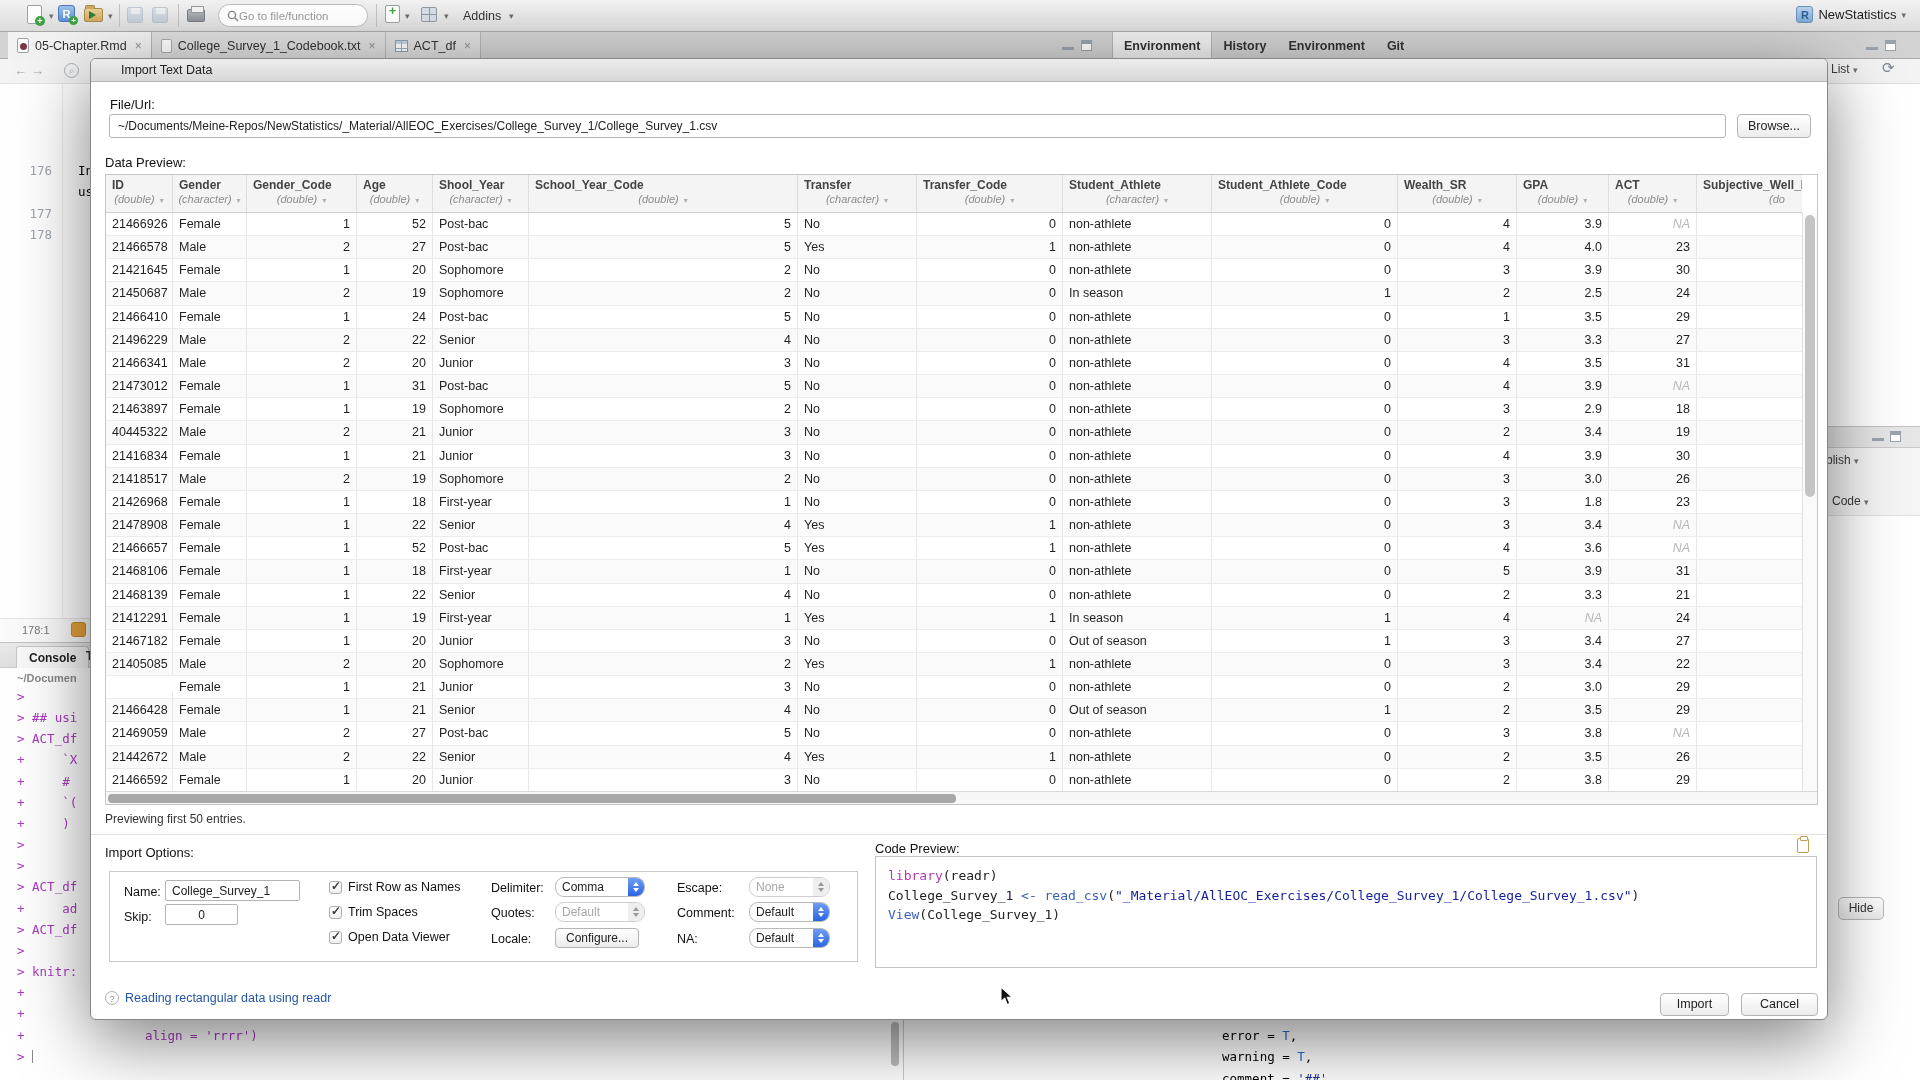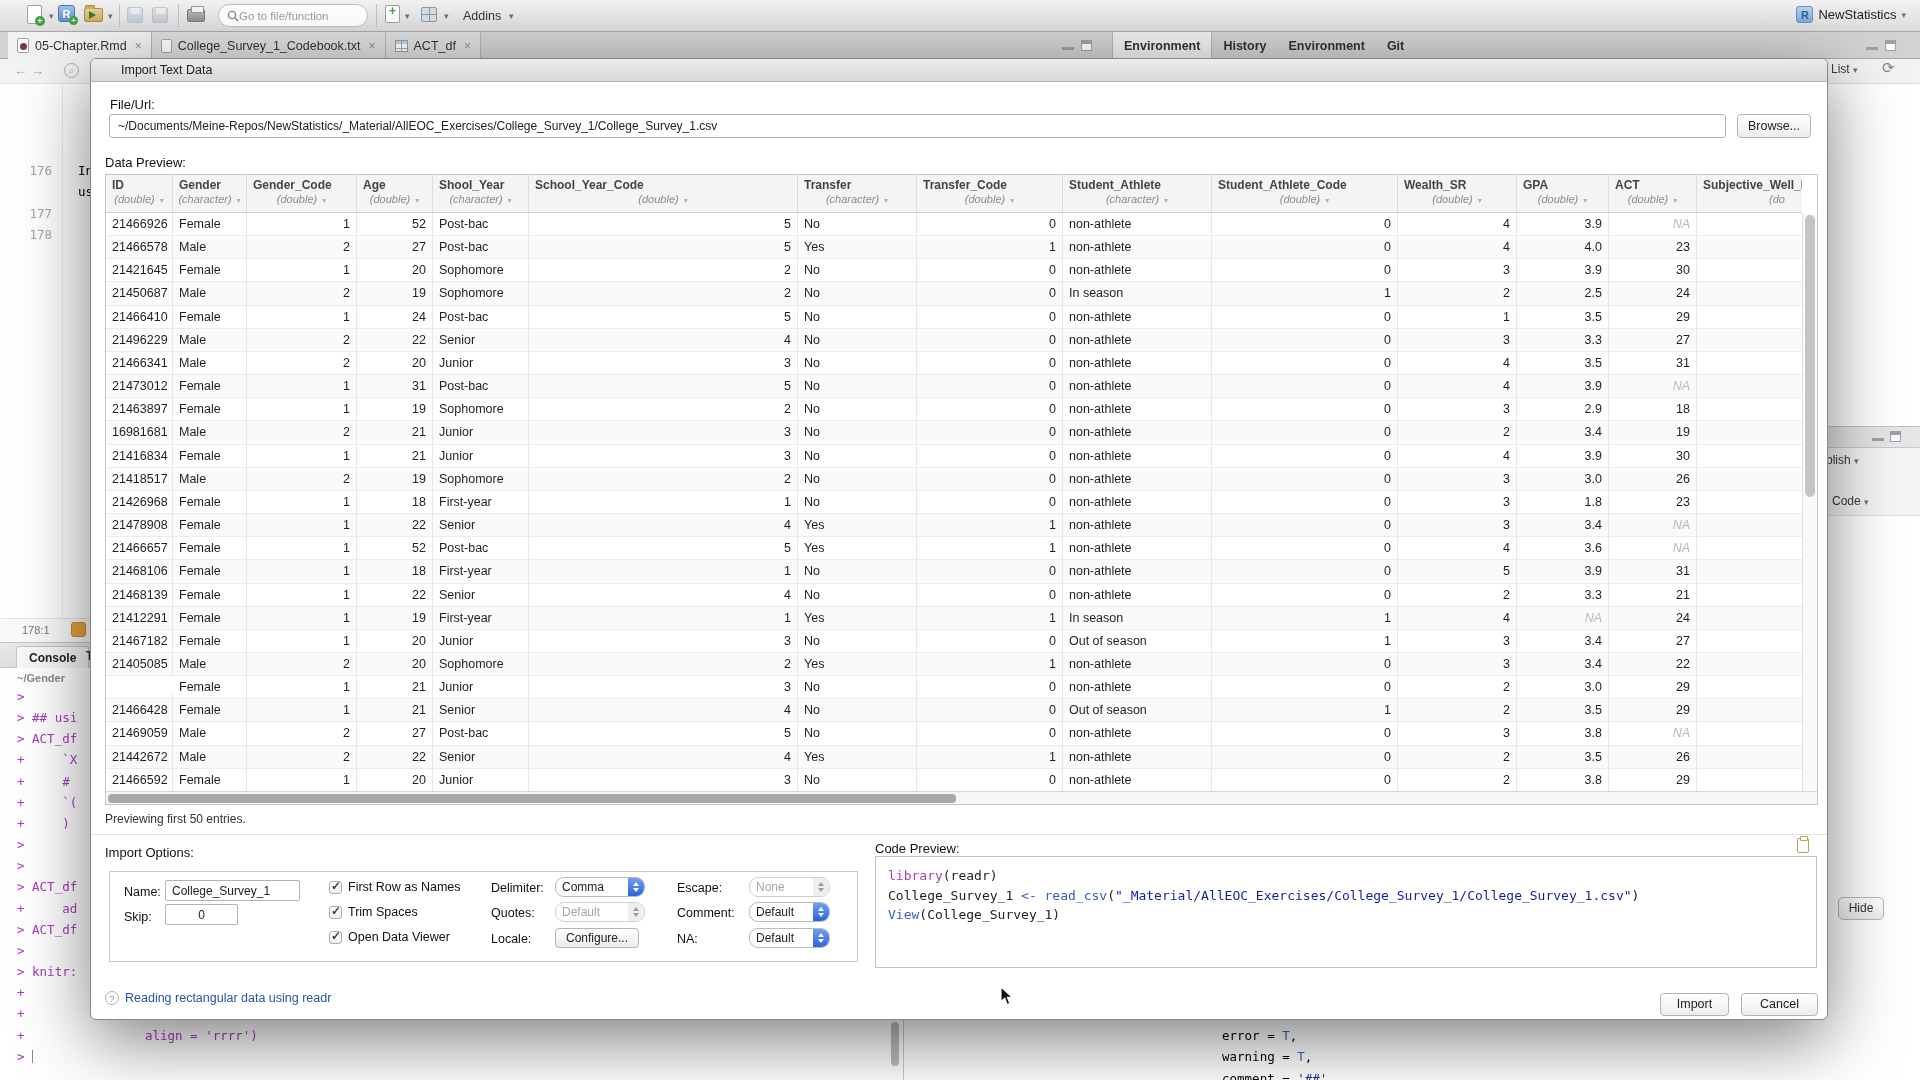--- a/index.html
+++ b/index.html
@@ -267,21 +267,21 @@
   <div class="statusbar">
     <span class="statpos">178:1</span>
     <div class="stat-icon"></div>
   </div>
 
   <div class="console-tabbar">
     <div class="console-tab">Console</div>
     <div class="console-tab2">T</div>
   </div>
   <div class="console-body">
-    <div class="console-path">~/Gender</div>
+    <div class="console-path">~/Documen</div>
     <pre class="console-pre mono">&gt;
 &gt; ## usi
 &gt; ACT_df
 +     `X
 +     #
 +     `(
 +     )
 &gt;
 &gt;
 &gt; ACT_df
@@ -521,21 +521,21 @@
             <div class="td" style="width: 119px;">No</div>
             <div class="td num" style="width: 146px;">0</div>
             <div class="td" style="width: 149px;">non-athlete</div>
             <div class="td num" style="width: 186px;">0</div>
             <div class="td num" style="width: 119px;">3</div>
             <div class="td num" style="width: 92px;">2.9</div>
             <div class="td num" style="width: 88px;">18</div>
             <div class="td num" style="width: 106px;"></div>
           </div>
           <div class="tr">
-            <div class="td num" style="width: 67px;">16981681</div>
+            <div class="td num" style="width: 67px;">40445322</div>
             <div class="td" style="width: 74px;">Male</div>
             <div class="td num" style="width: 110px;">2</div>
             <div class="td num" style="width: 76px;">21</div>
             <div class="td" style="width: 96px;">Junior</div>
             <div class="td num" style="width: 269px;">3</div>
             <div class="td" style="width: 119px;">No</div>
             <div class="td num" style="width: 146px;">0</div>
             <div class="td" style="width: 149px;">non-athlete</div>
             <div class="td num" style="width: 186px;">0</div>
             <div class="td num" style="width: 119px;">2</div>

